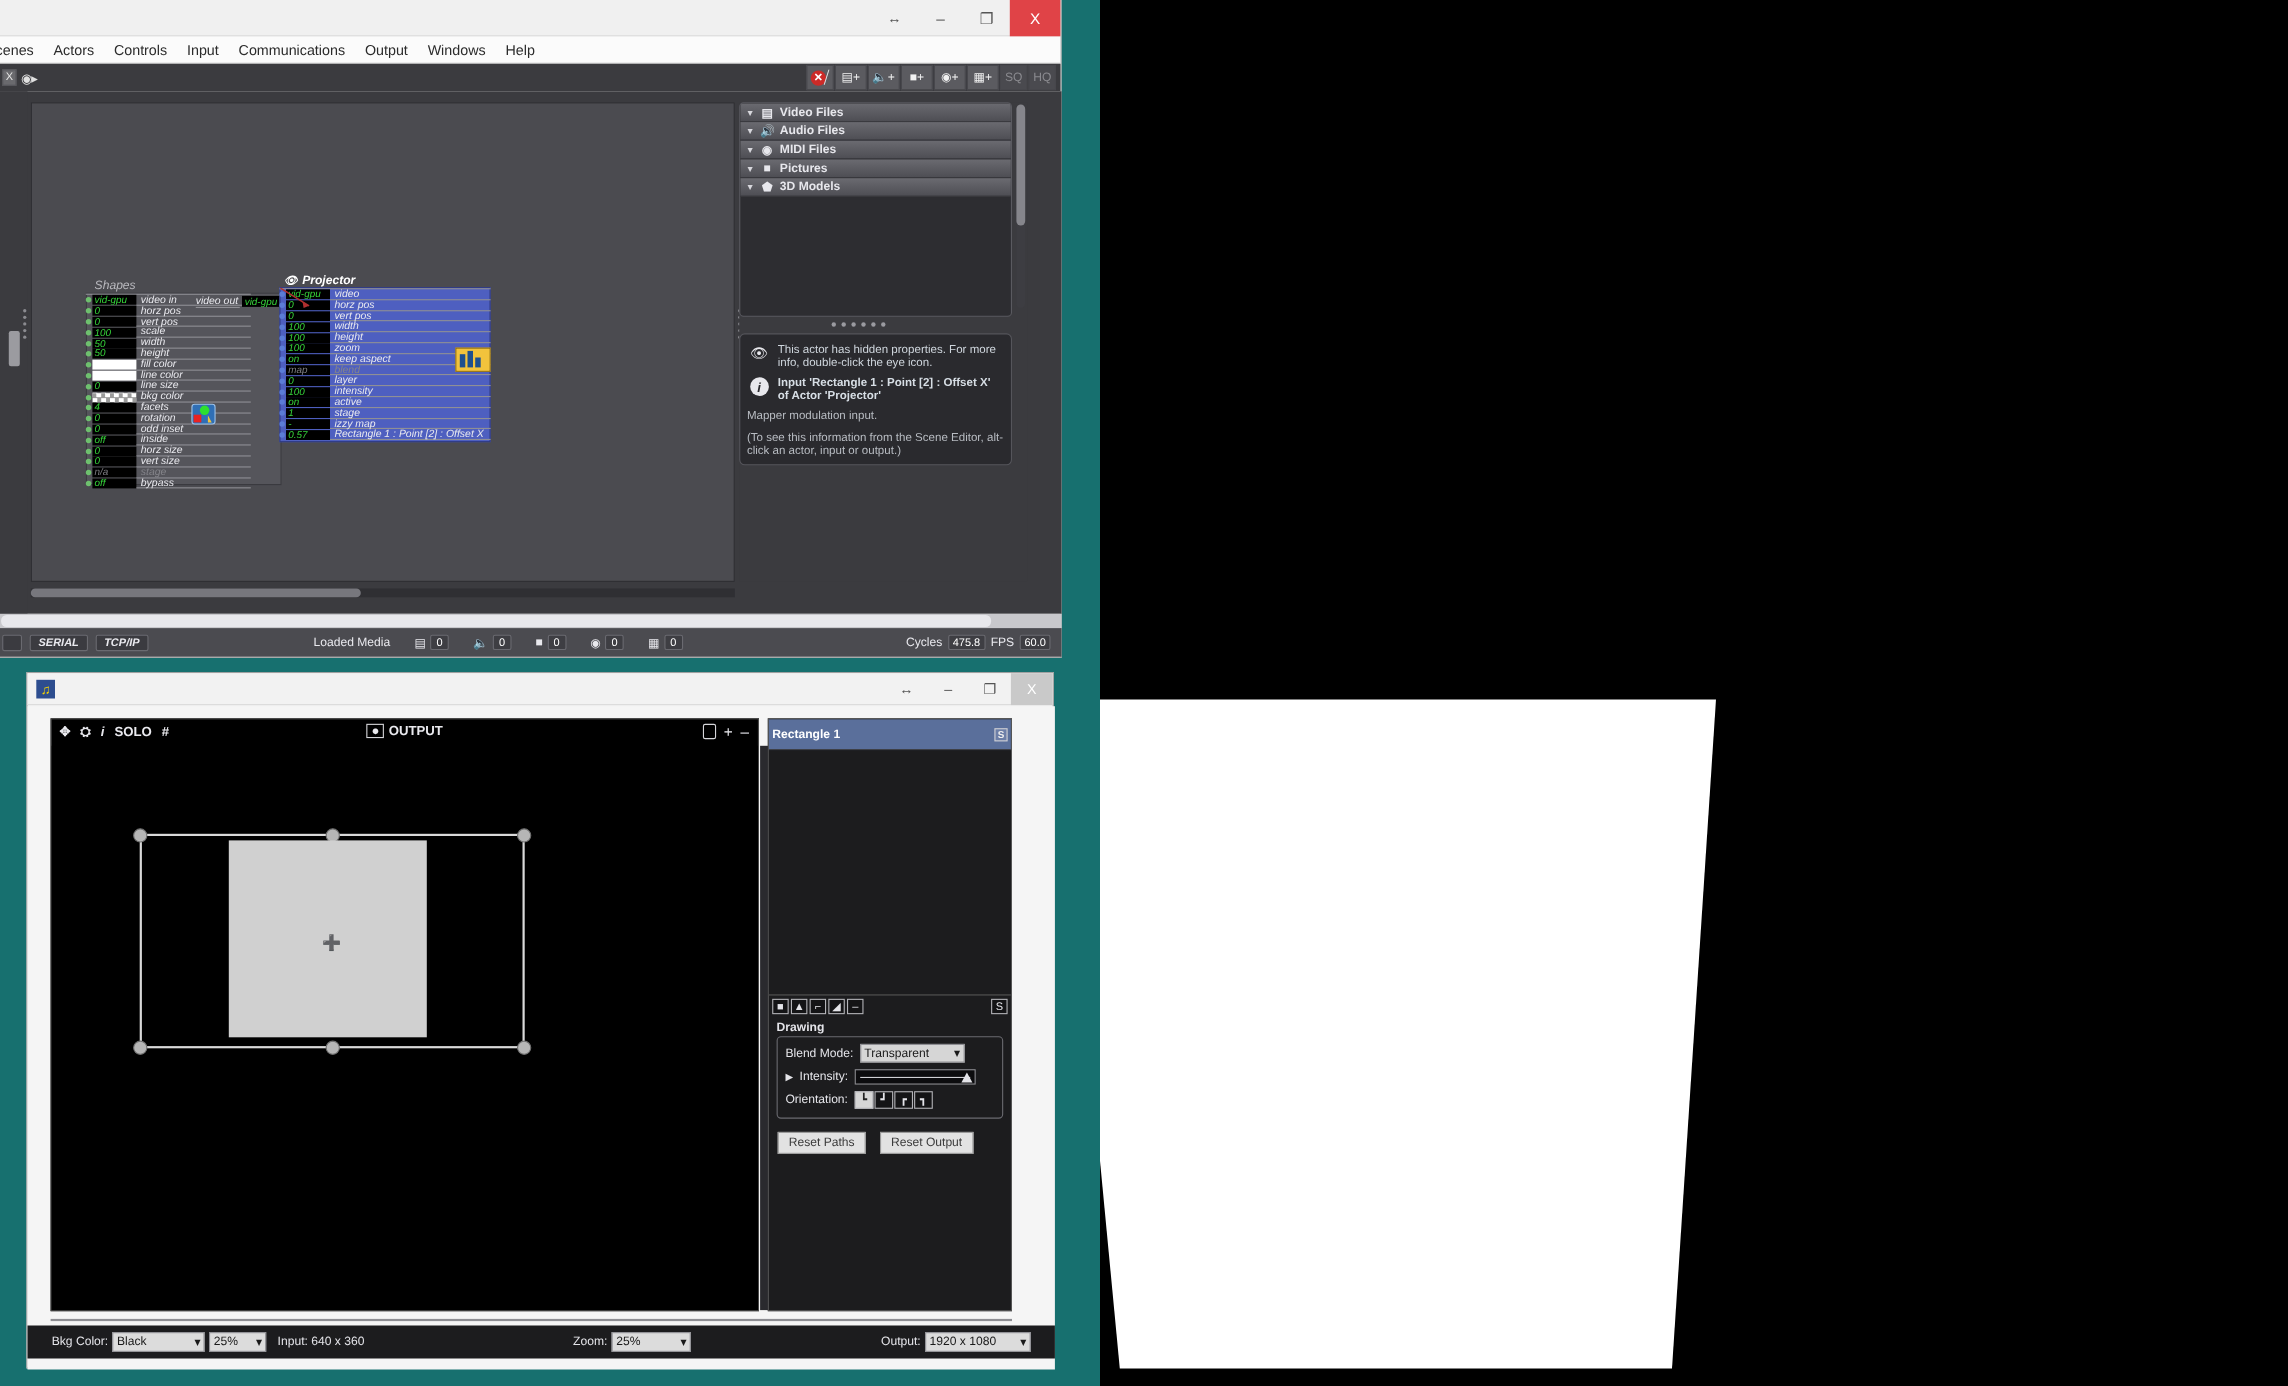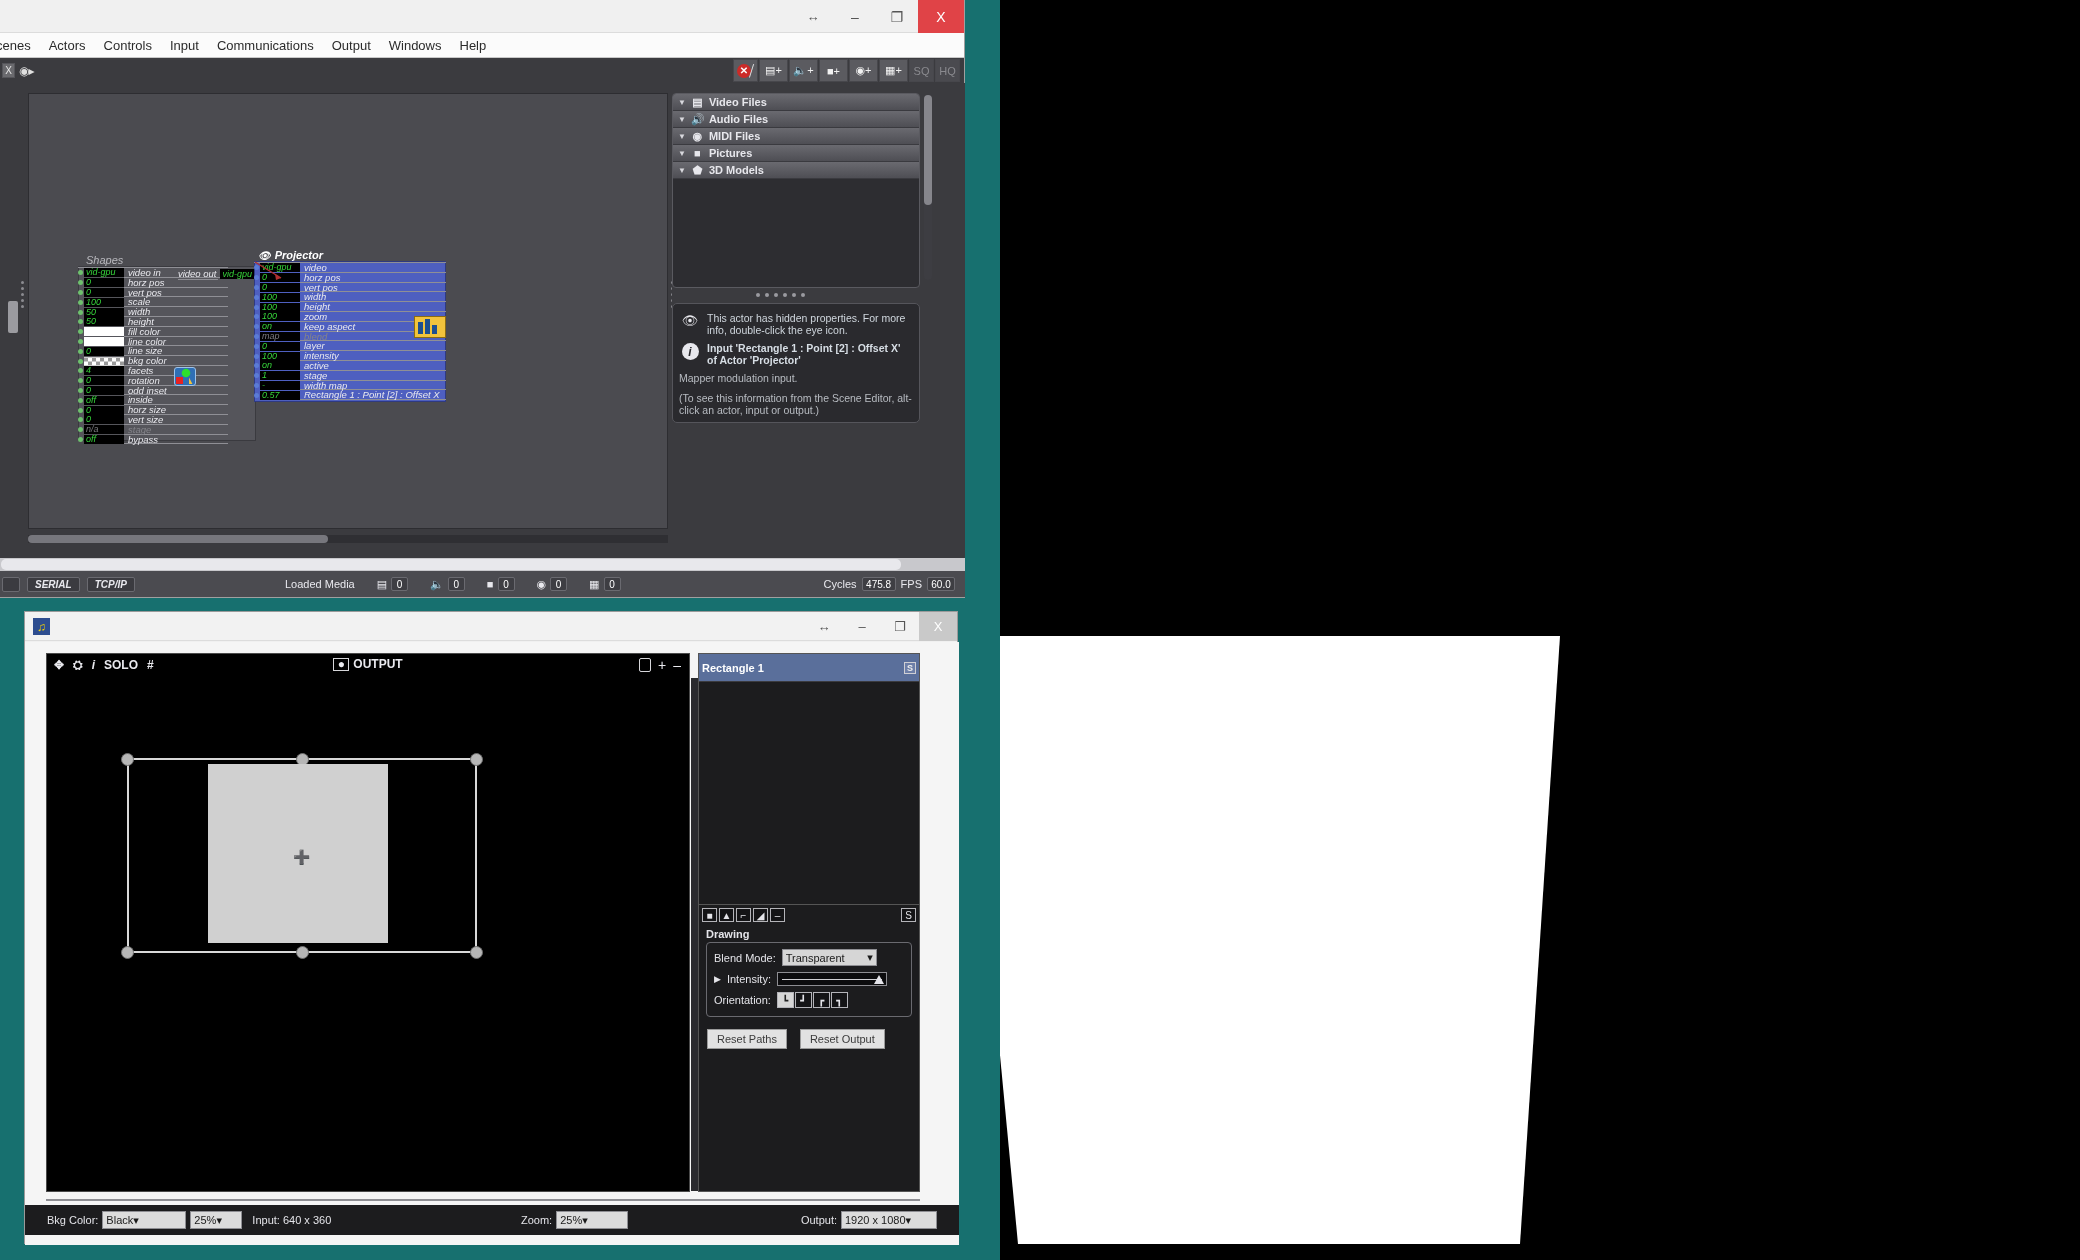--- a/index.html
+++ b/index.html
@@ -191,21 +191,21 @@
             font-size:10px;display:flex;align-items:center;justify-content:center;}
   .ori span.on{background:#d6d6d6;color:#222;}
   .sp-btns { display:flex; gap:13px; padding:12px 0 0 8px;}
   .gbtn { background:#e2e2e2; border:1px solid #9a9a9a; color:#3b3b3b; font-size:11px;
           padding:3px 9px; }
   .m-hr { position:absolute; left:21px; top:557px; width:874px; height:2px; background:#8e8e93;}
   .m-status { position:absolute; left:0; top:563px; width:934px; height:30px; background:#1c1c1e;
               display:flex; align-items:center; color:#e4e4e9; font-size:11px;}
   .ms-seg { display:flex; align-items:center; gap:4px;}
   .msel { background:#dcdcdc; border:1px solid #8e8e93; height:18px; color:#1a1a1a; font-size:11px;
-          display:flex; align-items:center; justify-content:flex-start; padding:0 3px; }
+          display:flex; align-items:center; justify-content:space-between; padding:0 3px; }
 
   
   #proj-out { position:absolute; left:1000px; top:0; width:1080px; height:1260px; background:#000;}
 
   .arrowline { position:absolute; }
 </style>
 </head>
 <body>
 
 <div id="desktop">
@@ -439,21 +439,21 @@
                 <span class="lbl">active</span>
               </div>
               <div class="arow">
                 <span class="port b"></span>
                 <span class="val">1</span>
                 <span class="lbl">stage</span>
               </div>
               <div class="arow">
                 <span class="port b"></span>
                 <span class="val">-</span>
-                <span class="lbl">width map</span>
+                <span class="lbl">izzy map</span>
               </div>
               <div class="arow">
                 <span class="port b"></span>
                 <span class="val">0.57</span>
                 <span class="lbl">Rectangle 1 : Point [2] : Offset X</span>
               </div>
             </div>
           <div class="map-icon">
             <svg width="30" height="20" viewBox="0 0 30 20">
               <rect x="0" y="0" width="30" height="20" fill="#f2c33c"></rect>

